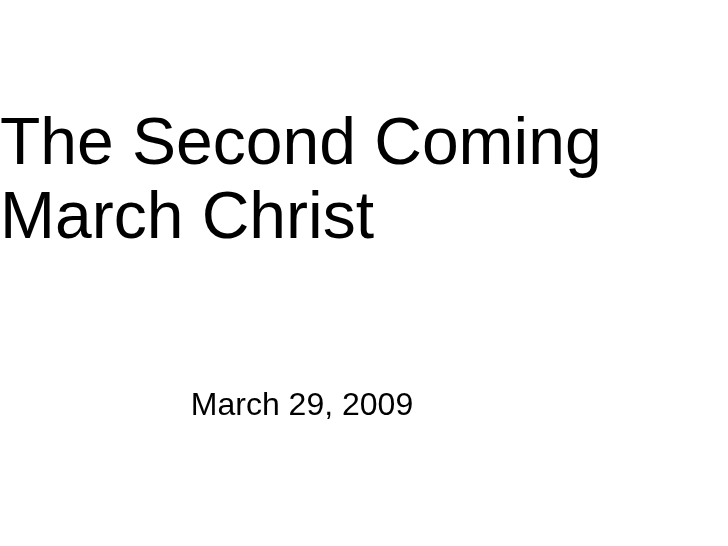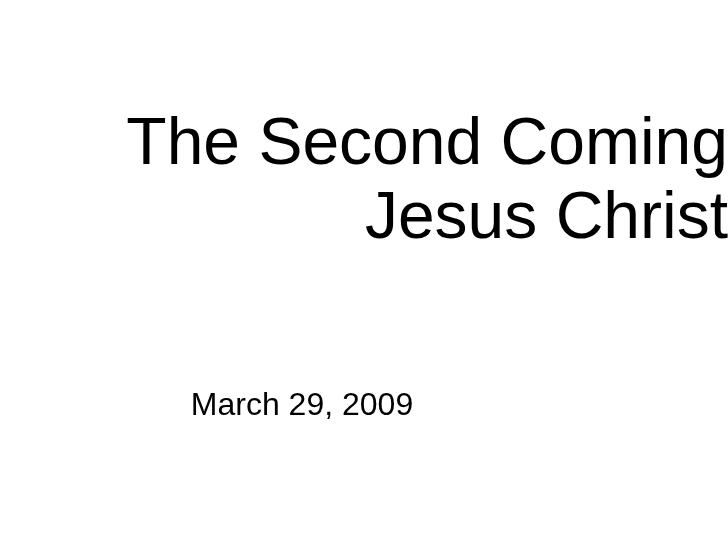--- a/index.html
+++ b/index.html
@@ -20,21 +20,21 @@
     height: 546px;
     background: #ffffff;
     box-sizing: border-box;
   }
 
   .title-block {
     position: absolute;
     left: 0;
     top: 104px;
     width: 728px;
-    text-align: right;
+    text-align: left;
     color: #000000;
     font-size: 66px;
     line-height: 74px;
     font-weight: normal;
     letter-spacing: 0px;
     margin: 0;
     padding: 0;
   }
 
   .title-line {
@@ -61,20 +61,20 @@
     white-space: pre;
   }
 </style>
 </head>
 <body>
 
 <div class="slide">
 
   <div class="title-block">
     <span class="title-line">The Second Coming</span>
-    <span class="title-line">Jesus Christ</span>
+    <span class="title-line">March Christ</span>
   </div>
 
   <div class="subtitle-block">
     <span class="subtitle-line">March 29, 2009</span>
   </div>
 
 </div>
 
 </body></html>

